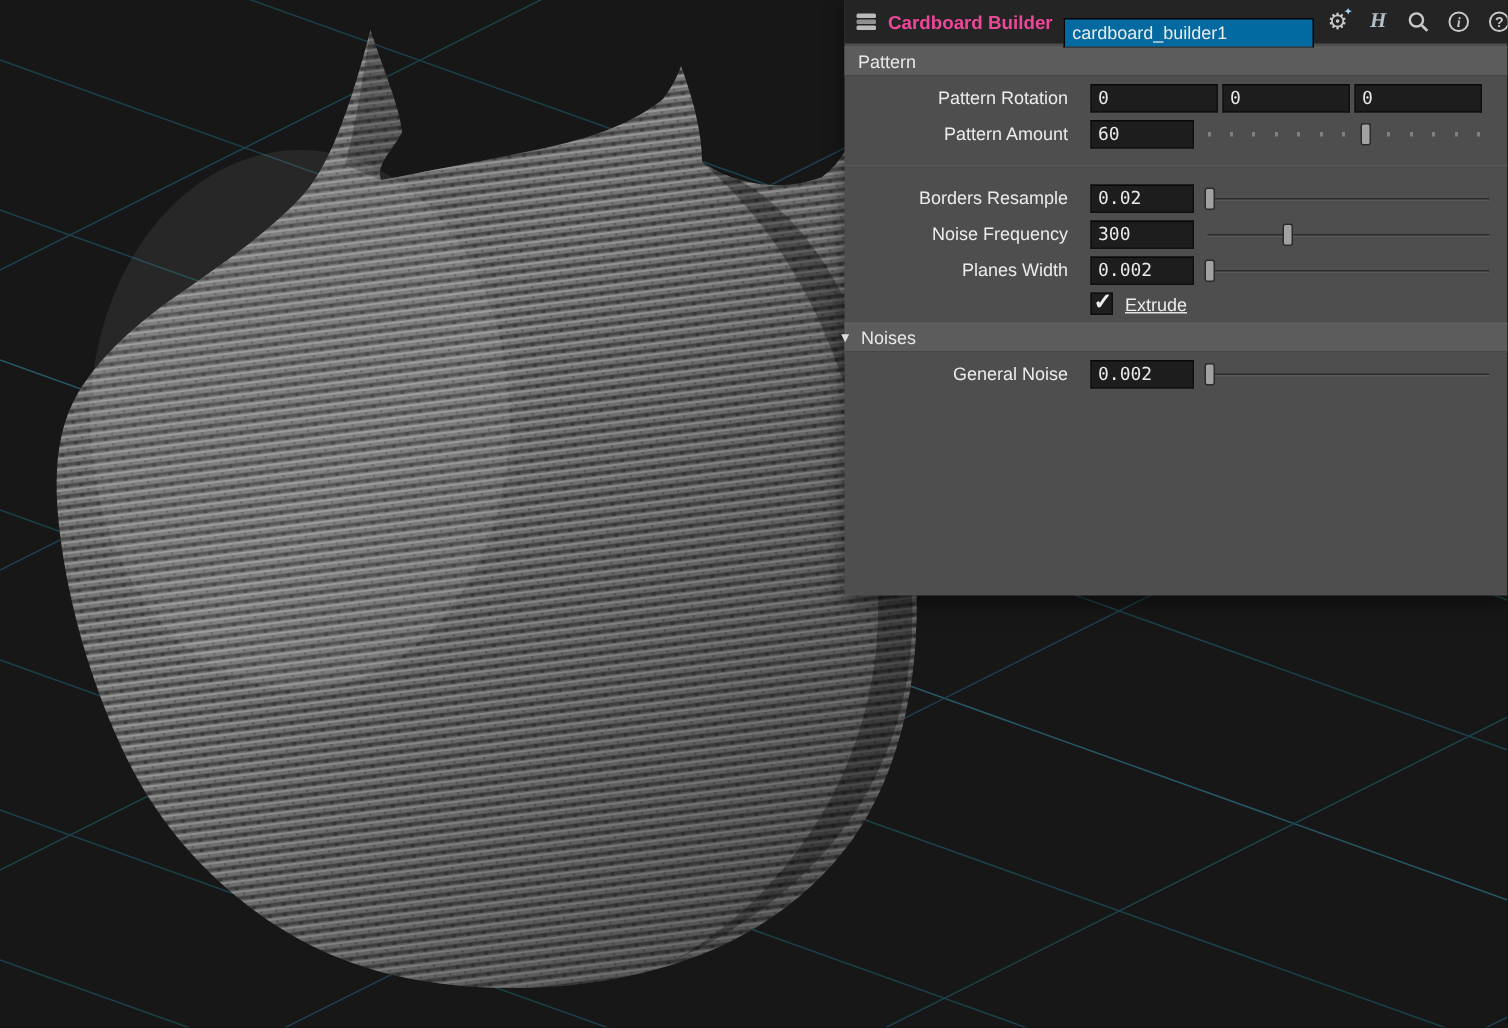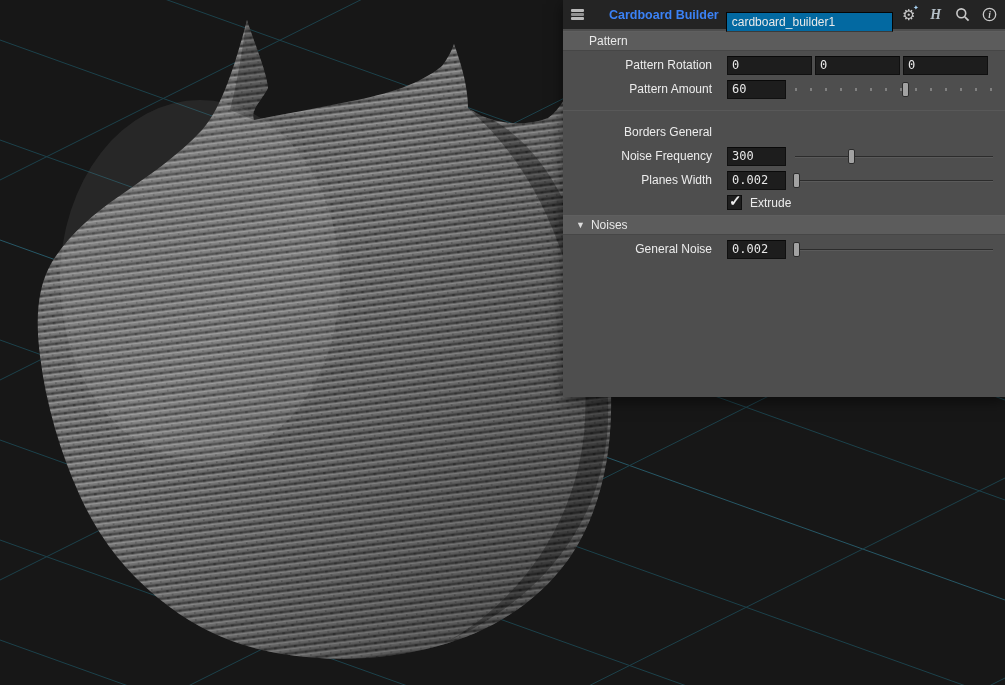--- a/index.html
+++ b/index.html
@@ -9,48 +9,48 @@
 
   
   #viewport-svg { position:absolute; left:0; top:0; width:1005px; height:685px; display:block; }
 
   
   .panel { position:absolute; left:563px; top:0; width:442px; height:397px;
            background:#4e4e4e; color:#e4e4e4; font-size:12px;
            box-shadow:0 4px 14px rgba(0,0,0,.55); }
   .titlebar { height:29px; background:#242424; display:flex; align-items:center;
               padding:0 7px; gap:7px; }
-  .title { font-weight:bold; color:#3b82f6; font-size:12.5px; white-space:nowrap;margin-left:17px; }
+  .title { font-weight:bold; color:#ec4899; font-size:12.5px; white-space:nowrap; }
   .node-name { height:20px; width:176px; background:#0369a1;
                border:1px solid #050505; border-bottom-color:#3a3a3a;
                color:#eaeaea; font-family:Liberation Sans, sans-serif;
                font-size:12px; padding:0 5px;margin-top:15px; }
   .tb-icons { display:flex; gap:9px; margin-left:auto; align-items:center; }
   .icon-btn { width:18px; height:18px; display:flex; align-items:center;
               justify-content:center; color:#cccccc; cursor:pointer; position:relative; }
   .gear-glyph { font-size:15px; line-height:1; color:#c9c9c9; }
   .gear-spark { position:absolute; right:-1px; top:-2px; font-size:7px; color:#a9d4f5; }
   .h-glyph { font-family:"Liberation Serif", serif; font-style:italic; font-weight:bold;
              font-size:14px; color:#b3bec6; }
 
   .section { height:20px; background:#5c5c5c; display:flex; align-items:center;
-             padding-left:26px; color:#e8e8e8; margin:2px 0;
+             padding-left:9px; color:#e8e8e8; margin:2px 0;
              border-top:1px solid #5f5f5f; border-bottom:1px solid #464646; }
   .section .tri { margin-right:6px; margin-left:-13px; font-size:9px; color:#dddddd; }
 
   .row { display:flex; align-items:center; height:24px; padding-right:10px; }
-  .row.short { height:21px; }
+  .row.short { height:21px;text-decoration:underline; }
   .label { width:149px; text-align:right; flex:none; color:#ececec; white-space:nowrap;
            overflow:hidden; }
   .controls { margin-left:15px; flex:1; display:flex; align-items:center; min-width:0; }
 
   .field { height:19px; background:#1d1d1d; border:1px solid #101010;
            border-top-color:#090909; color:#e8e8e8;
            font-family:"DejaVu Sans Mono", monospace; font-size:12px;
-           padding:0 4px; width:59px; }
+           padding:0 4px; width:69px; }
   .field.third { width:85px; margin-right:3px; }
   .field.third:last-child { margin-right:0; }
 
   .slider { flex:1; height:19px; position:relative; margin-left:7px; }
   .slider .track { position:absolute; left:2px; right:2px; top:9px; height:1px;
                    background:#2c2c2c; box-shadow:0 1px 0 rgba(255,255,255,.07); }
   .slider.ladder .track { top:8px; height:3px; background:
       repeating-linear-gradient(90deg,#808080 0 2px, transparent 2px 15px); box-shadow:none; }
   .slider .handle { position:absolute; top:2px; width:7px; height:15px;
                     background:#a2a2a2; border:1px solid #2b2b2b; border-radius:2px;
@@ -201,21 +201,28 @@
           <span class="handle" style="left: 56%;"></span>
         </span>
       </span>
     </div>
 
     <div class="spacer"></div>
     <div class="sep"></div>
     <div class="spacer"></div>
 
     <div class="row">
-      <span class="label">Borders General</span>
+      <span class="label">Borders Resample</span>
+      <span class="controls">
+        <input class="field" value="0.02" style="">
+        <span class="slider">
+          <span class="track"></span>
+          <span class="handle" style="left: 2%;"></span>
+        </span>
+      </span>
     </div>
 
     <div class="row">
       <span class="label">Noise Frequency</span>
       <span class="controls">
         <input class="field" value="300" style="">
         <span class="slider">
           <span class="track"></span>
           <span class="handle" style="left: 29%;"></span>
         </span>

